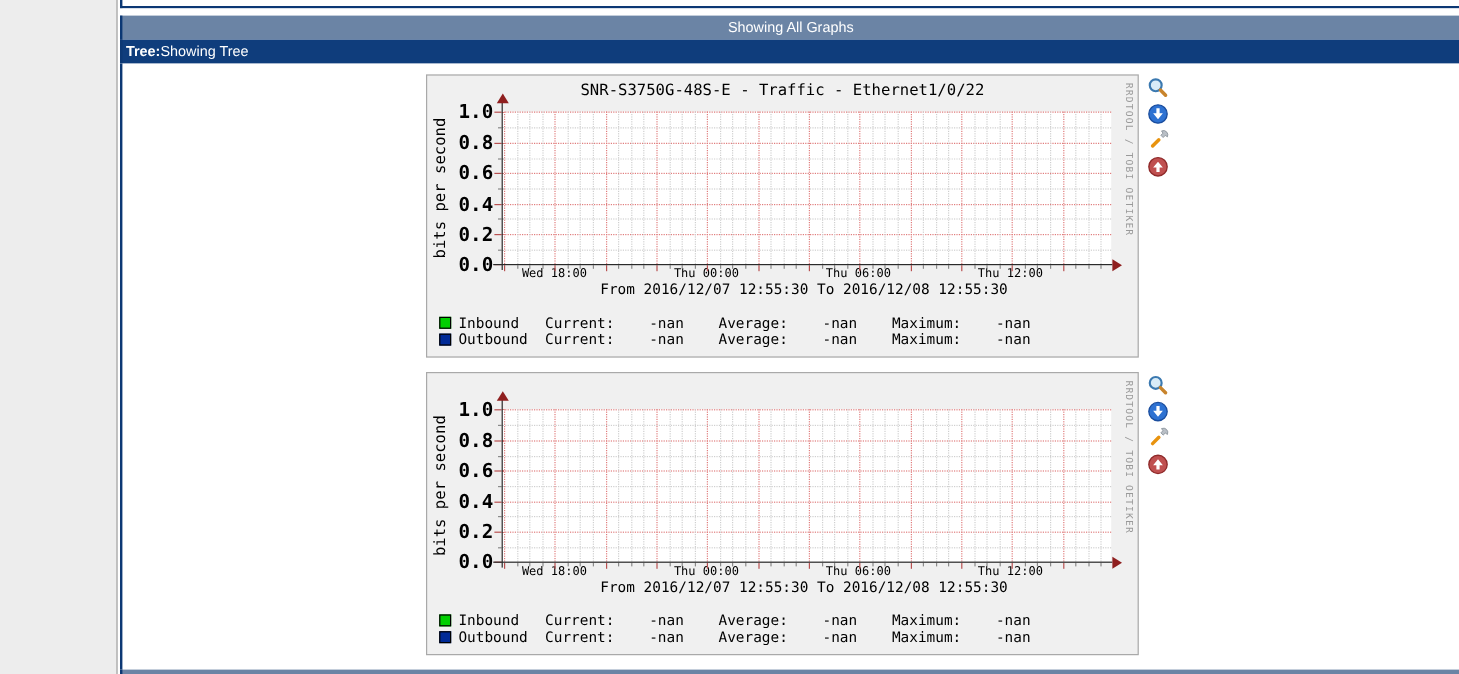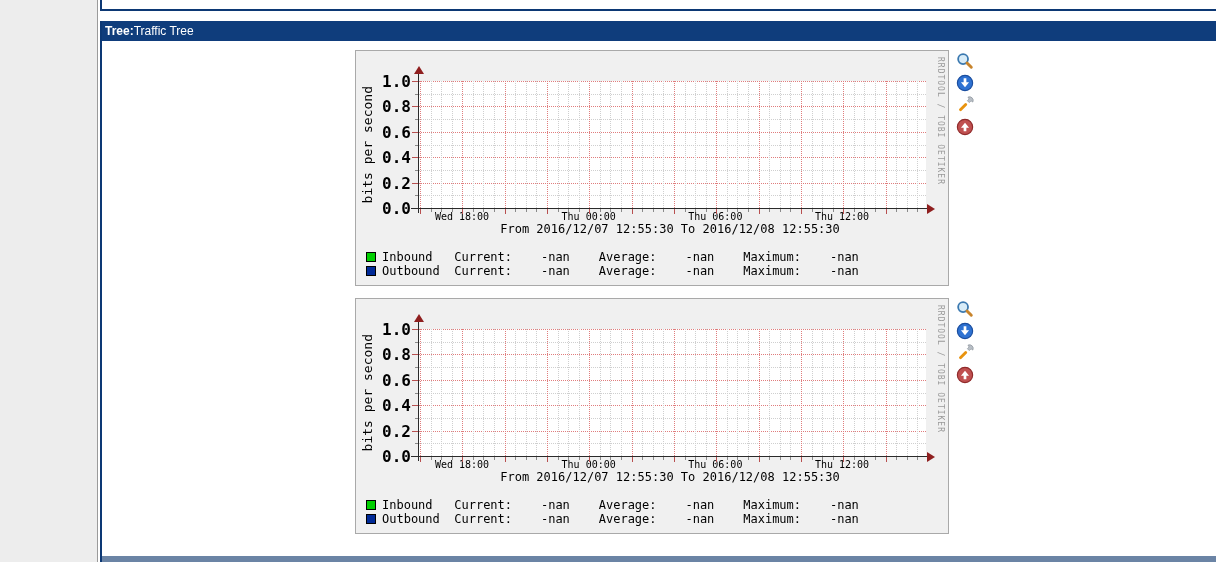--- a/index.html
+++ b/index.html
@@ -50,24 +50,28 @@
   .gicon svg { display:block; }
 </style>
 </head>
 <body>
 
 <div class="page">
   <div class="left-rail"></div>
   <div class="content-frame">
     <div class="top-strip"></div>
     <div class="gap"></div>
-    <div class="tree-bar"><span class="b">Tree:</span><span>Traffic Tree</span></div>
+    <div class="header-bar">
+      <span>Showing All Graphs</span>
+    </div>
+    <div class="tree-bar"><span class="b">Tree:</span><span>Showing Tree</span></div>
     <div class="graphs-area">
   <div class="graph-row">
     <div class="graph-panel">
+      <div class="gtitle">SNR-S3750G-48S-E - Traffic - Ethernet1/0/22</div>
       <div class="watermark">RRDTOOL / TOBI OETIKER</div>
       <div class="ylab">
               <span>bits per second</span>
             </div>
       <div class="plot">
               <div class="hgrid" style="top: 0px; border-top-color: rgb(224, 125, 125);"></div>
               <div class="hgrid" style="top: 12.7px; border-top-color: rgb(207, 207, 207);"></div>
               <div class="hgrid" style="top: 25.4px; border-top-color: rgb(224, 125, 125);"></div>
               <div class="hgrid" style="top: 38.1px; border-top-color: rgb(207, 207, 207);"></div>
               <div class="hgrid" style="top: 50.8px; border-top-color: rgb(224, 125, 125);"></div>

